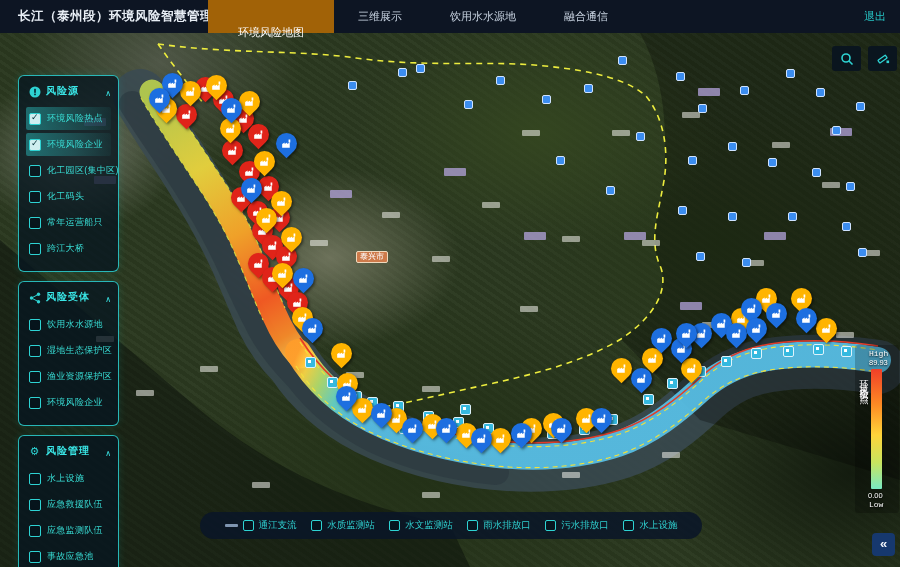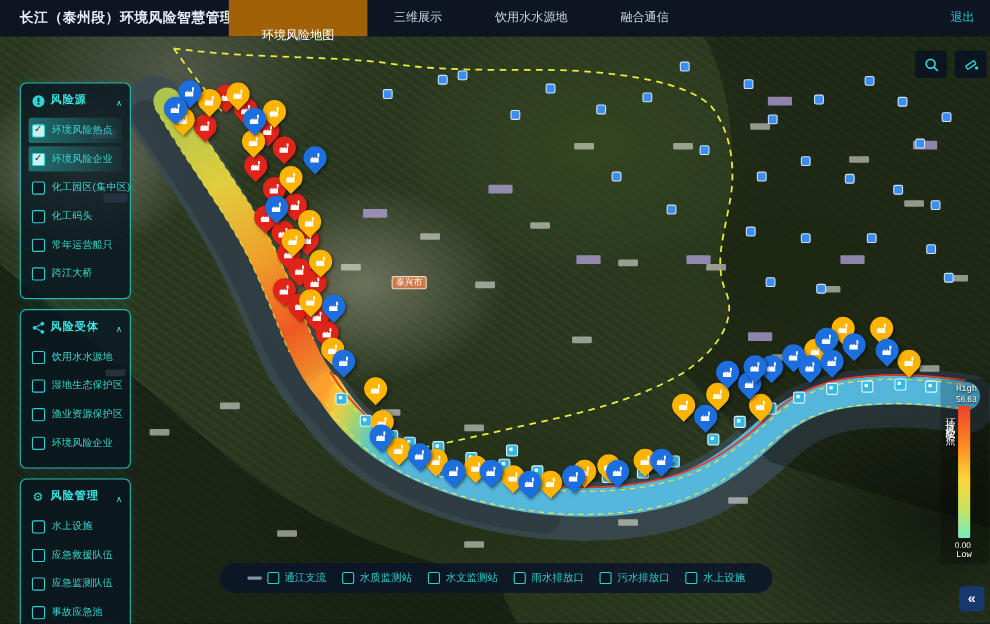--- a/index.html
+++ b/index.html
@@ -809,21 +809,21 @@
     <div class="toolbtn">
       <svg viewBox="0 0 14 14" width="14" height="14">
         <rect x="2" y="5.4" width="9" height="3.4" rx="0.6" transform="rotate(-35 6.5 7)" fill="none" stroke="#2ed3d3" stroke-width="1.3"></rect>
         <rect x="10.5" y="8.5" width="2.6" height="2.6" fill="#2ed3d3"></rect>
       </svg>
     </div>
   </div>
 
   <div class="risk-legend">
     <div class="rl-high">High</div>
-    <div class="rl-hv">56.63</div>
+    <div class="rl-hv">89.93</div>
     <div class="rl-bar"></div>
     <div class="rl-title">环境风险热点</div>
     <div class="rl-lv">0.00</div>
     <div class="rl-low">Low</div>
   </div>
 
   <div class="bottombar">
 
       <div class="leg-item">
         <span class="leg-swatch"></span>

